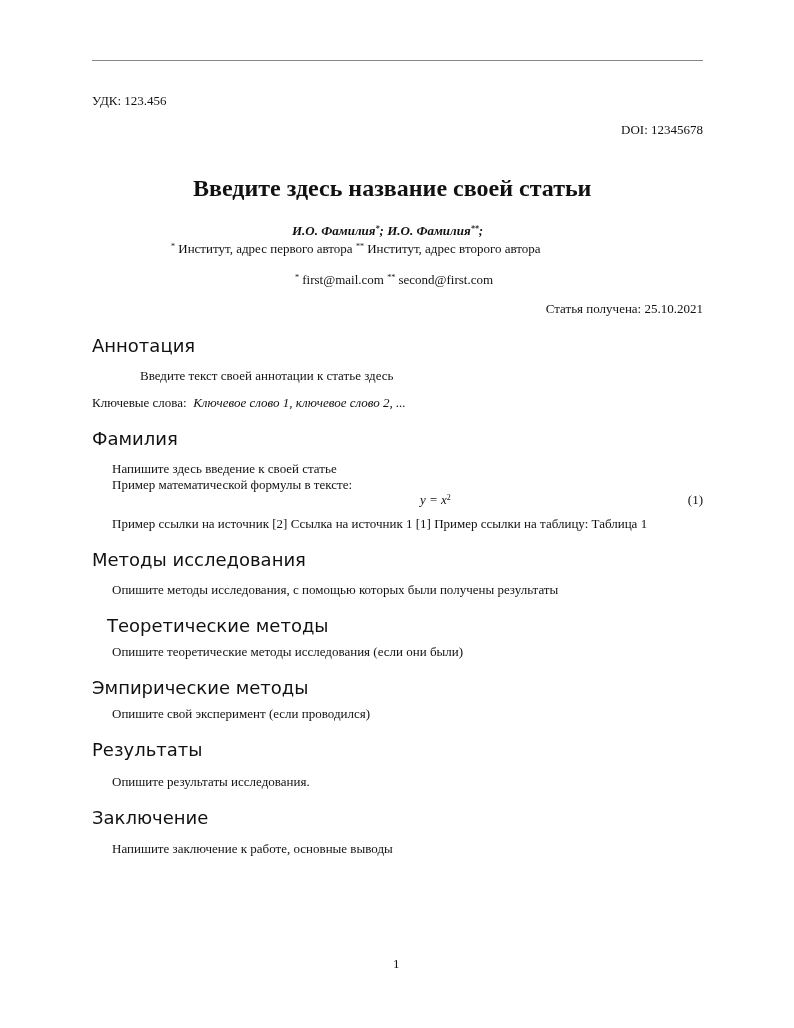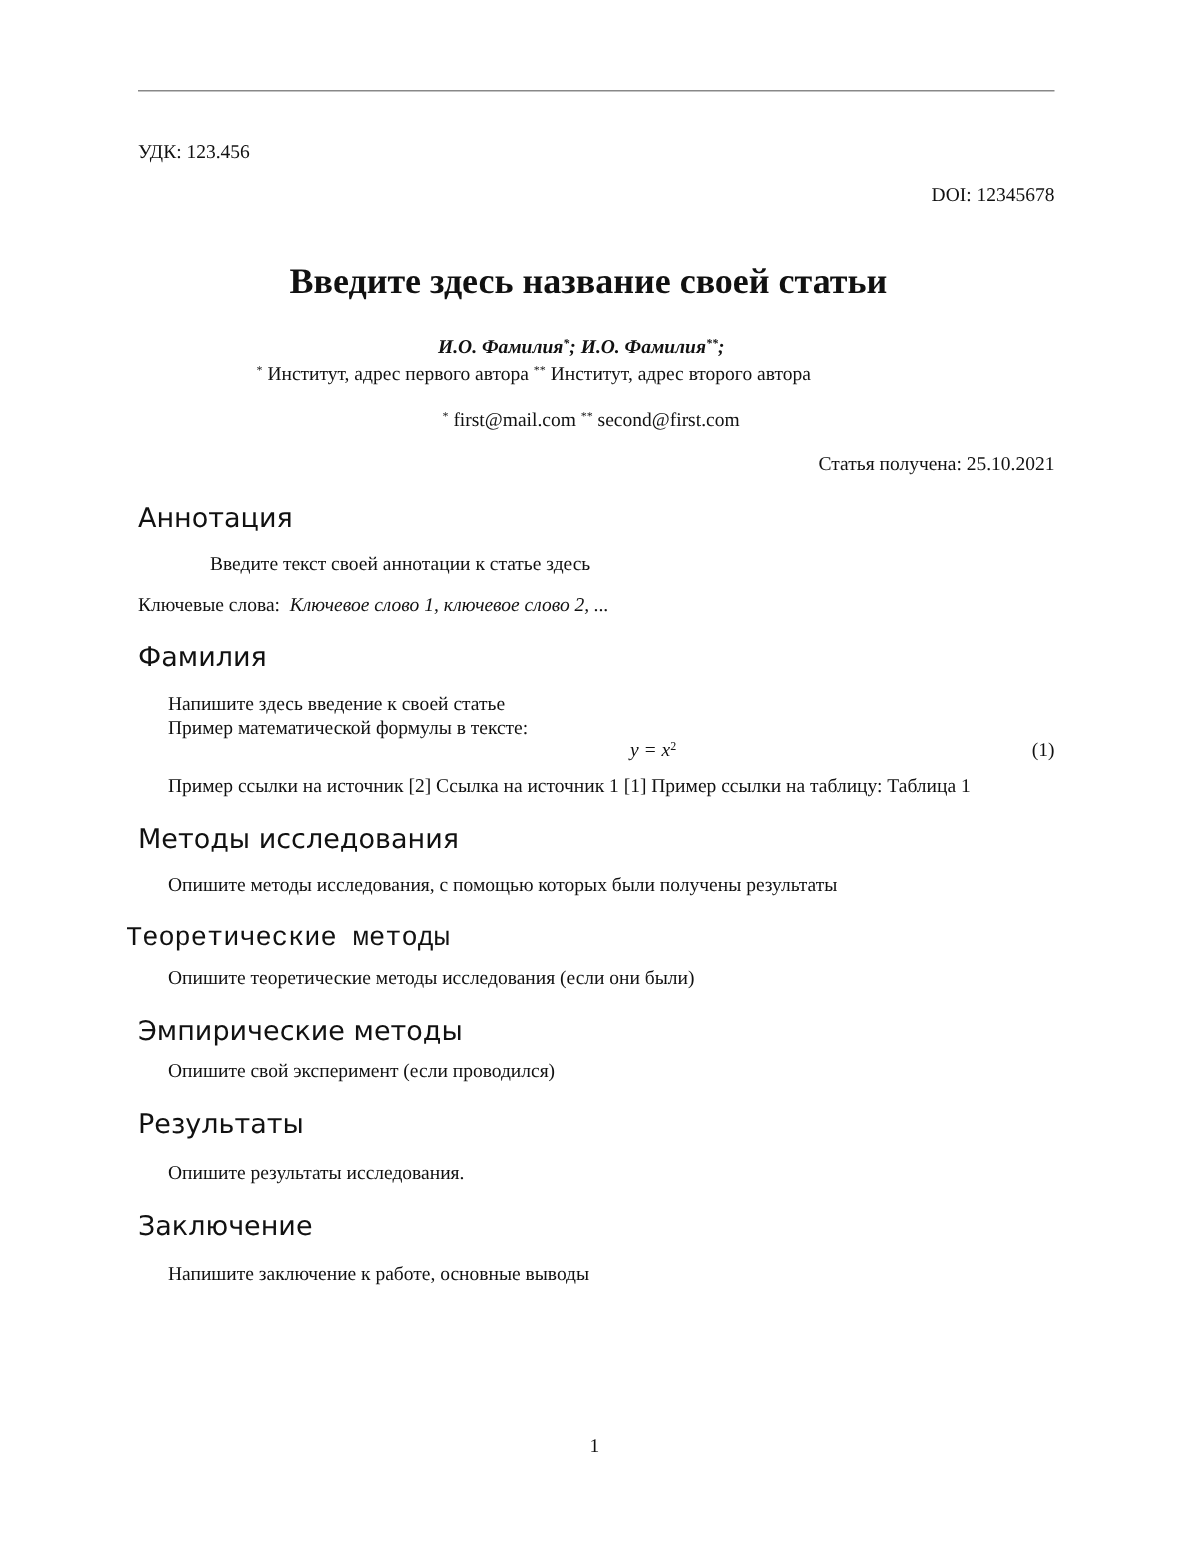--- a/index.html
+++ b/index.html
@@ -51,21 +51,21 @@
 <div class="abs serif" style="left:112px; top:477px;">Пример математической формулы в тексте:</div>
 <div class="abs serif italic" style="left:380px; top:492px;margin-left:40px;">
   <span>y = x</span><sup style="font-style:normal;">2</sup>
 </div>
 <div class="abs serif right" style="right:91px; top:492px;">(1)</div>
 <div class="abs serif" style="left:112px; top:516px;">Пример ссылки на источник [2] Ссылка на источник 1 [1] Пример ссылки на таблицу: Таблица 1</div>
 
 <div class="abs sans-h" style="left:92px; top:551px;">Методы исследования</div>
 <div class="abs serif" style="left:112px; top:582px;">Опишите методы исследования, с помощью которых были получены результаты</div>
 
-<div class="abs sans-h" style="left:84px; top:617px;font-family:Liberation Mono, monospace;">Теоретические методы</div>
+<div class="abs sans-h" style="left:107px; top:617px;">Теоретические методы</div>
 <div class="abs serif" style="left:112px; top:644px;">Опишите теоретические методы исследования (если они были)</div>
 
 <div class="abs sans-h" style="left:92px; top:679px;">Эмпирические методы</div>
 <div class="abs serif" style="left:112px; top:706px;">Опишите свой эксперимент (если проводился)</div>
 
 <div class="abs sans-h" style="left:92px; top:741px;">Результаты</div>
 <div class="abs serif" style="left:112px; top:774px;">Опишите результаты исследования.</div>
 
 <div class="abs sans-h" style="left:92px; top:809px;">Заключение</div>
 <div class="abs serif" style="left:112px; top:841px;">Напишите заключение к работе, основные выводы</div>

